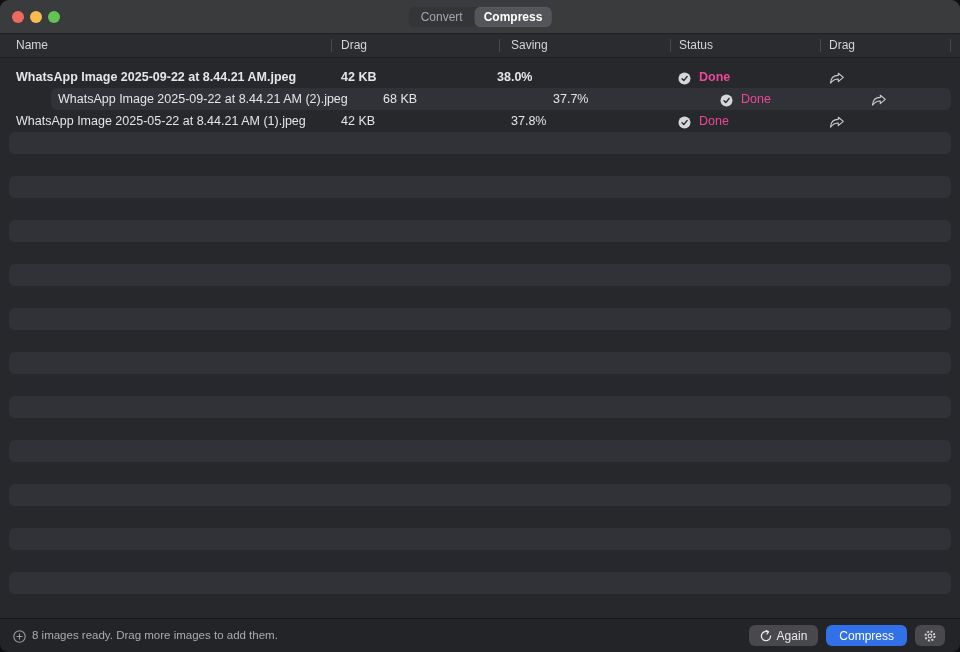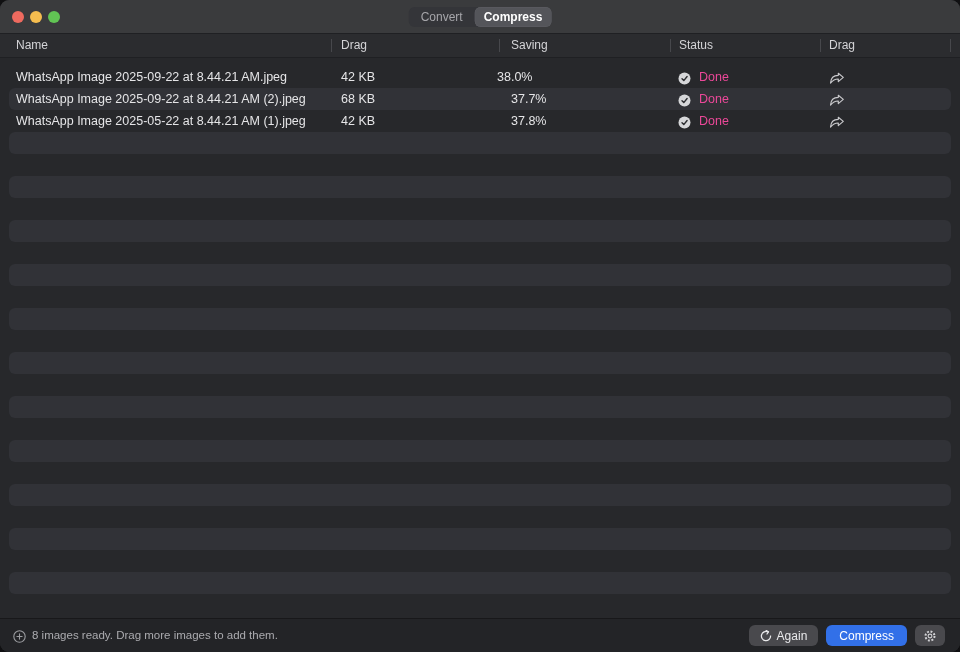--- a/index.html
+++ b/index.html
@@ -59,34 +59,34 @@
     <span class="label" style="left:679px">Status</span>
     <span class="label" style="left:829px">Drag</span>
     <span class="sep" style="left:331px"></span>
     <span class="sep" style="left:499px"></span>
     <span class="sep" style="left:670px"></span>
     <span class="sep" style="left:820px"></span>
     <span class="sep" style="left:950px"></span>
   </div>
 
   <div class="list">
-      <div class="row" style="top: 8px;">
+      <div class="row" style="top: 8px; font-weight: bold;">
         <span class="cell" style="left: 16px;">WhatsApp Image 2025-09-22 at 8.44.21 AM.jpeg</span>
         <span class="cell" style="left: 341px;">42 KB</span>
         <span class="cell" style="left: 497px;">38.0%</span>
         <span class="rowicon" style="left: 678px; top: 4.5px;"><svg width="13" height="13" viewBox="0 0 13 13">
       <circle cx="6.5" cy="6.5" r="6" fill="#d6d7d9"></circle>
       <path d="M4 6.8 L5.8 8.6 L9.1 4.5" stroke="#2b2c2f" stroke-width="1.4" fill="none" stroke-linecap="round" stroke-linejoin="round"></path>
     </svg></span>
         <span class="cell muted" style="left: 699px;">Done</span>
         <span class="rowicon" style="left: 829px; top: 5px;"><svg width="16" height="13" viewBox="0 0 16 13">
       <path d="M9.3 1.2 L14.3 5.4 L9.3 9.6 L9.3 7 C6.2 6.9 3.9 8.1 1.5 11.1 C1.8 5.4 5 3.3 9.3 3.3 Z" fill="none" stroke="#c9c9cc" stroke-width="1.15" stroke-linejoin="round"></path>
     </svg></span>
       </div>
-      <div class="row" style="top: 30px;">
+      <div class="row" style="top: 30px; margin-left: 42px;">
         <div class="stripe"></div>
         <span class="cell" style="left: 16px;">WhatsApp Image 2025-09-22 at 8.44.21 AM (2).jpeg</span>
         <span class="cell" style="left: 341px;">68 KB</span>
         <span class="cell" style="left: 511px;">37.7%</span>
         <span class="rowicon" style="left: 678px; top: 4.5px;"><svg width="13" height="13" viewBox="0 0 13 13">
       <circle cx="6.5" cy="6.5" r="6" fill="#d6d7d9"></circle>
       <path d="M4 6.8 L5.8 8.6 L9.1 4.5" stroke="#2b2c2f" stroke-width="1.4" fill="none" stroke-linecap="round" stroke-linejoin="round"></path>
     </svg></span>
         <span class="cell muted" style="left: 699px;">Done</span>
         <span class="rowicon" style="left: 829px; top: 5px;"><svg width="16" height="13" viewBox="0 0 16 13">

